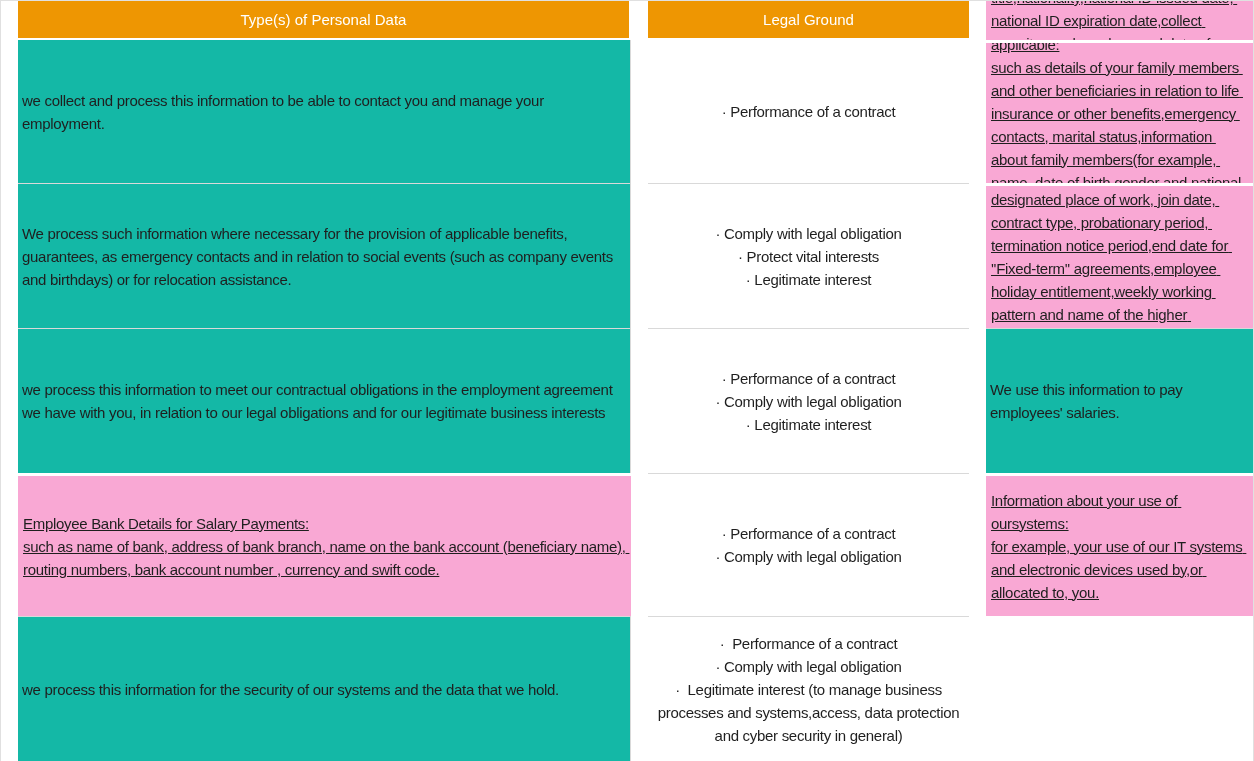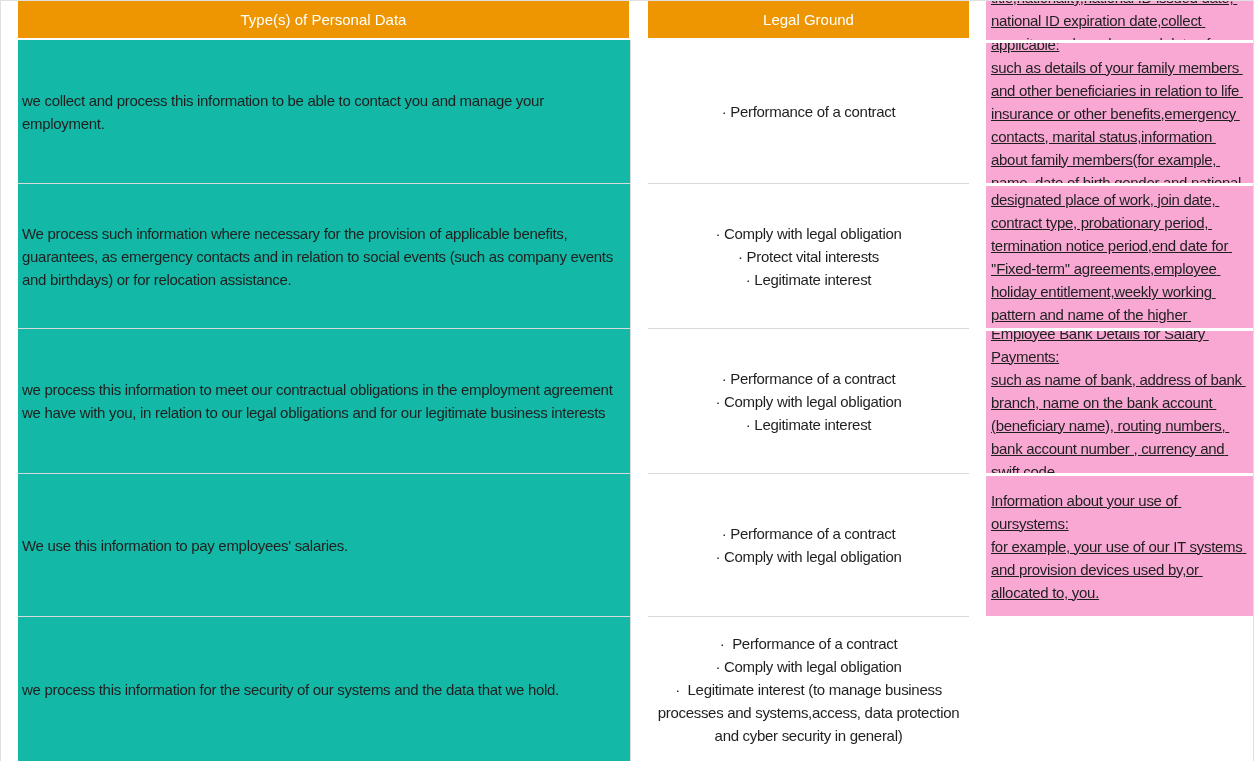--- a/index.html
+++ b/index.html
@@ -92,33 +92,33 @@
       <div>Employment related information:</div>
       <div>such as job title, department, job description, reporting to name &amp; job title, designated place of work, join date, contract type, probationary period, termination notice period,end date for ''Fixed-term'' agreements,employee holiday entitlement,weekly working pattern and name of the higher education degree obtained,professional experience, performance history, and training records.</div>
     </div>
   <div class="cell cell-purpose rowsep">we process this information to meet our contractual obligations in the employment agreement we have with you, in relation to our legal obligations and for our legitimate business interests</div>
   <div class="cell cell-legal rowsep">
       <div>· Performance of a contract</div>
       <div>· Comply with legal obligation</div>
       <div>· Legitimate interest</div>
     </div>
 
+  <div class="cell cell-purpose rowsep">We use this information to pay employees' salaries.</div>
   <div class="cell cell-type rowsep">
       <div>Employee Bank Details for Salary Payments:</div>
       <div>such as name of bank, address of bank branch, name on the bank account (beneficiary name), routing numbers, bank account number , currency and swift code.</div>
     </div>
-  <div class="cell cell-purpose rowsep">We use this information to pay employees' salaries.</div>
   <div class="cell cell-legal rowsep">
       <div>· Performance of a contract</div>
       <div>· Comply with legal obligation</div>
     </div>
 
   <div class="cell cell-type rowsep">
       <div>Information about your use of oursystems:</div>
-      <div>for example, your use of our IT systems and provision devices used by,or allocated to, you.</div>
+      <div>for example, your use of our IT systems and electronic devices used by,or allocated to, you.</div>
     </div>
   <div class="cell cell-purpose rowsep">we process this information for the security of our systems and the data that we hold.</div>
   <div class="cell cell-legal rowsep">
       <div>·  Performance of a contract</div>
       <div>· Comply with legal obligation</div>
       <div>·  Legitimate interest (to manage business processes and systems,access, data protection and cyber security in general)</div>
     </div>
 
 </div>
 

